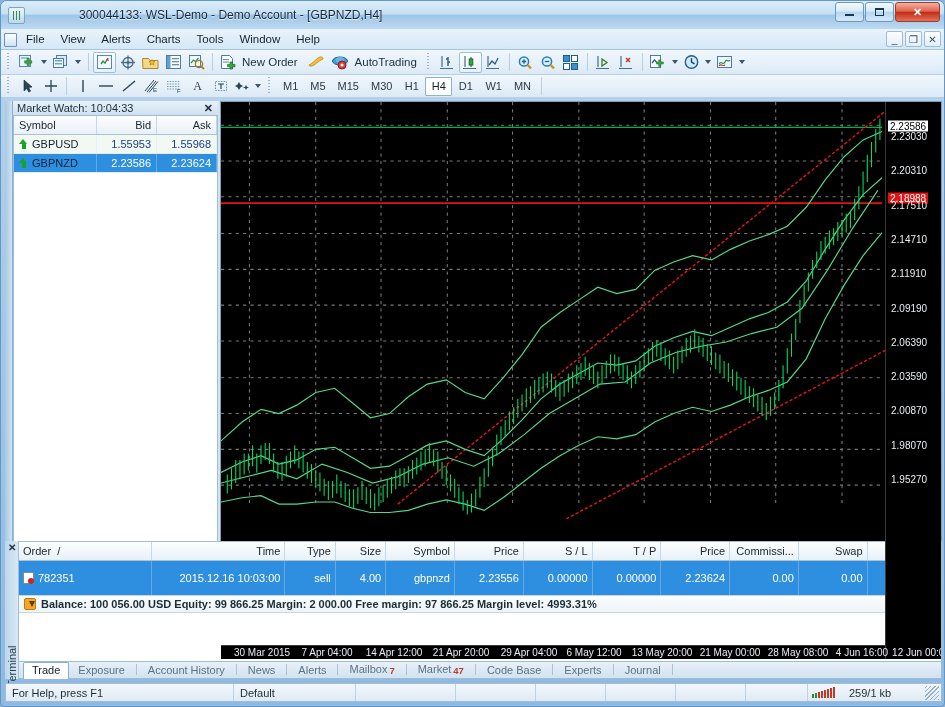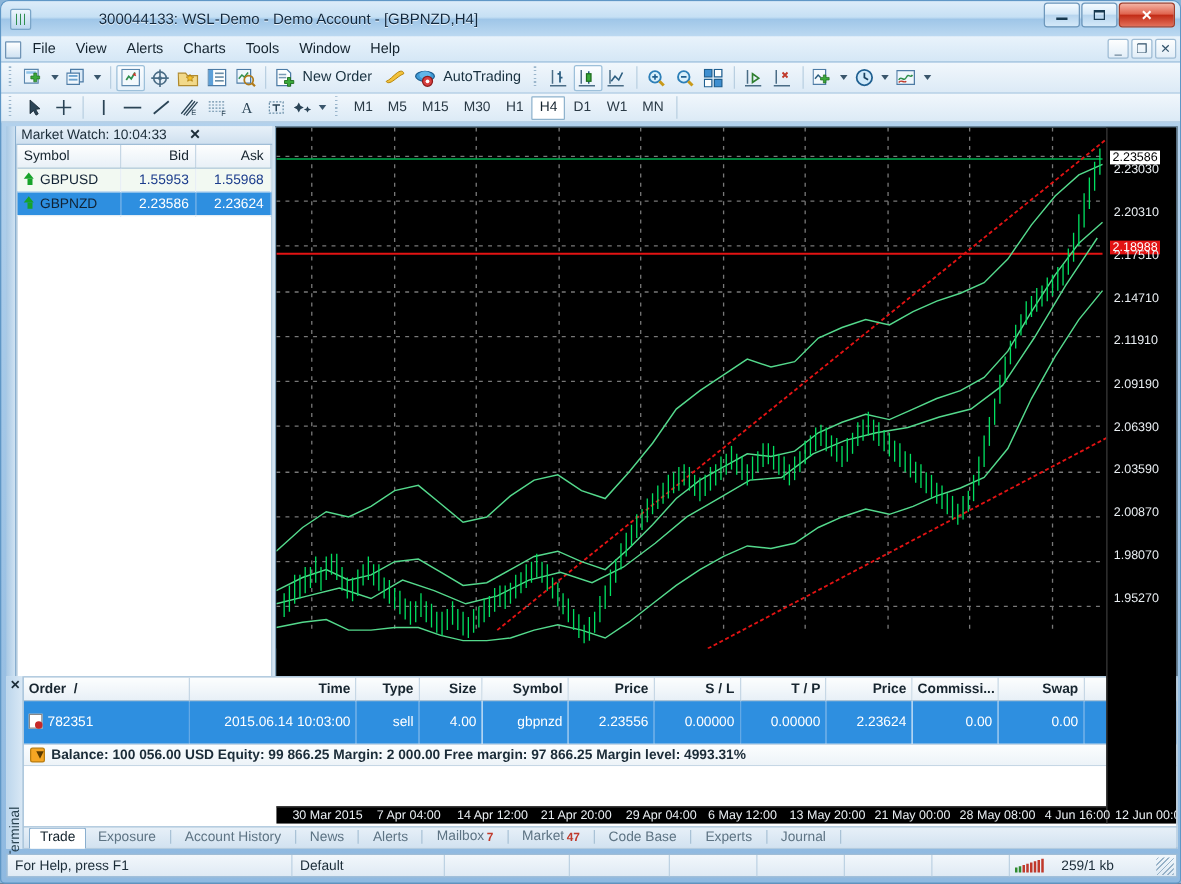--- a/index.html
+++ b/index.html
@@ -103,25 +103,24 @@
   .body-area{
     position:absolute; left:4px; top:100px; width:937px; height:577px;
     display:flex;
   }
   .edge-strip{
     width:8px; background:linear-gradient(90deg,#a8c8e4,#cfe2f2);
     border-right:1px solid #8aafcf;
   }
   .left-col{ width:205px; display:flex; flex-direction:column; background:#d3e3f1;}
   .panel-title{
-    height:15px; display:flex; align-items:center; justify-content:flex-start;
+    height:15px; display:flex; align-items:center; justify-content:space-between;
     padding:0 3px 0 4px; font-size:11px; color:#1b2c38;
     background:linear-gradient(180deg,#e8f1f9,#cfe0ef);
     border-bottom:1px solid #9fbdd6;
-    gap:16px;
   }
   .panel-x{ font-size:11px; font-weight:bold; color:#1b2c38; padding:0 2px; line-height:1;}
   .mw-wrap{ background:#fff; border:1px solid #9fbdd6; border-top:none; flex:1; display:flex; flex-direction:column;}
   table.mw{ width:100%; border-collapse:collapse; font-size:11px;}
   table.mw th{
     font-weight:normal; color:#17252f; text-align:right; padding:2px 5px;
     background:linear-gradient(180deg,#fdfefe,#e8f0f7);
     border-right:1px solid #c6d7e5; border-bottom:1px solid #aac3d7;
     height:18px;
   }
@@ -214,21 +213,21 @@
     border-right:1px solid #9fbdd6; position:relative;
   }
   .term-side .x{ position:absolute; top:1px; left:3px; font-size:10px; font-weight:bold; color:#1b2c38;}
   .term-side .vlabel{
     position:absolute; bottom:6px; left:-13px; width:40px; text-align:center;
     transform:rotate(-90deg); transform-origin:center; font-size:11px; color:#27414f;
   }
   .term-main{ flex:1; display:flex; flex-direction:column; background:#fff; border:1px solid #9fbdd6; border-left:none;}
   table.trades{ width:100%; border-collapse:collapse; font-size:11px; table-layout:fixed;}
   table.trades th{
-    font-weight:bold; color:#17252f; text-align:right; padding:2px 4px; height:18px;
+    font-weight:normal; color:#17252f; text-align:right; padding:2px 4px; height:18px;
     background:linear-gradient(180deg,#fdfefe,#e8f0f7);
     border-right:1px solid #c6d7e5; border-bottom:1px solid #aac3d7;
     white-space:nowrap; overflow:hidden;
   }
   table.trades th.l{ text-align:left; }
   table.trades td{
     padding:2px 4px; text-align:right; height:35px; white-space:nowrap; overflow:hidden;
     border-right:1px solid #63a9e6;
   }
   tr.trade-row td{ background:#2e8fe0; color:#fff; }
@@ -882,21 +881,21 @@
             <th>T / P</th>
             <th>Price</th>
             <th>Commissi...</th>
             <th>Swap</th>
             <th>Profit</th>
           </tr>
         </thead>
         <tbody>
           <tr class="trade-row">
             <td class="l"><span class="ord-ico"></span><span>782351</span></td>
-            <td>2015.06.14 10:03:00</td>
+            <td>2015.12.16 10:03:00</td>
             <td>sell</td>
             <td>4.00</td>
             <td>gbpnzd</td>
             <td>2.23556</td>
             <td>0.00000</td>
             <td>0.00000</td>
             <td>2.23624</td>
             <td>0.00</td>
             <td>0.00</td>
             <td><span>-189.75</span> <span style="color:#e8d9a0">✕</span></td>

